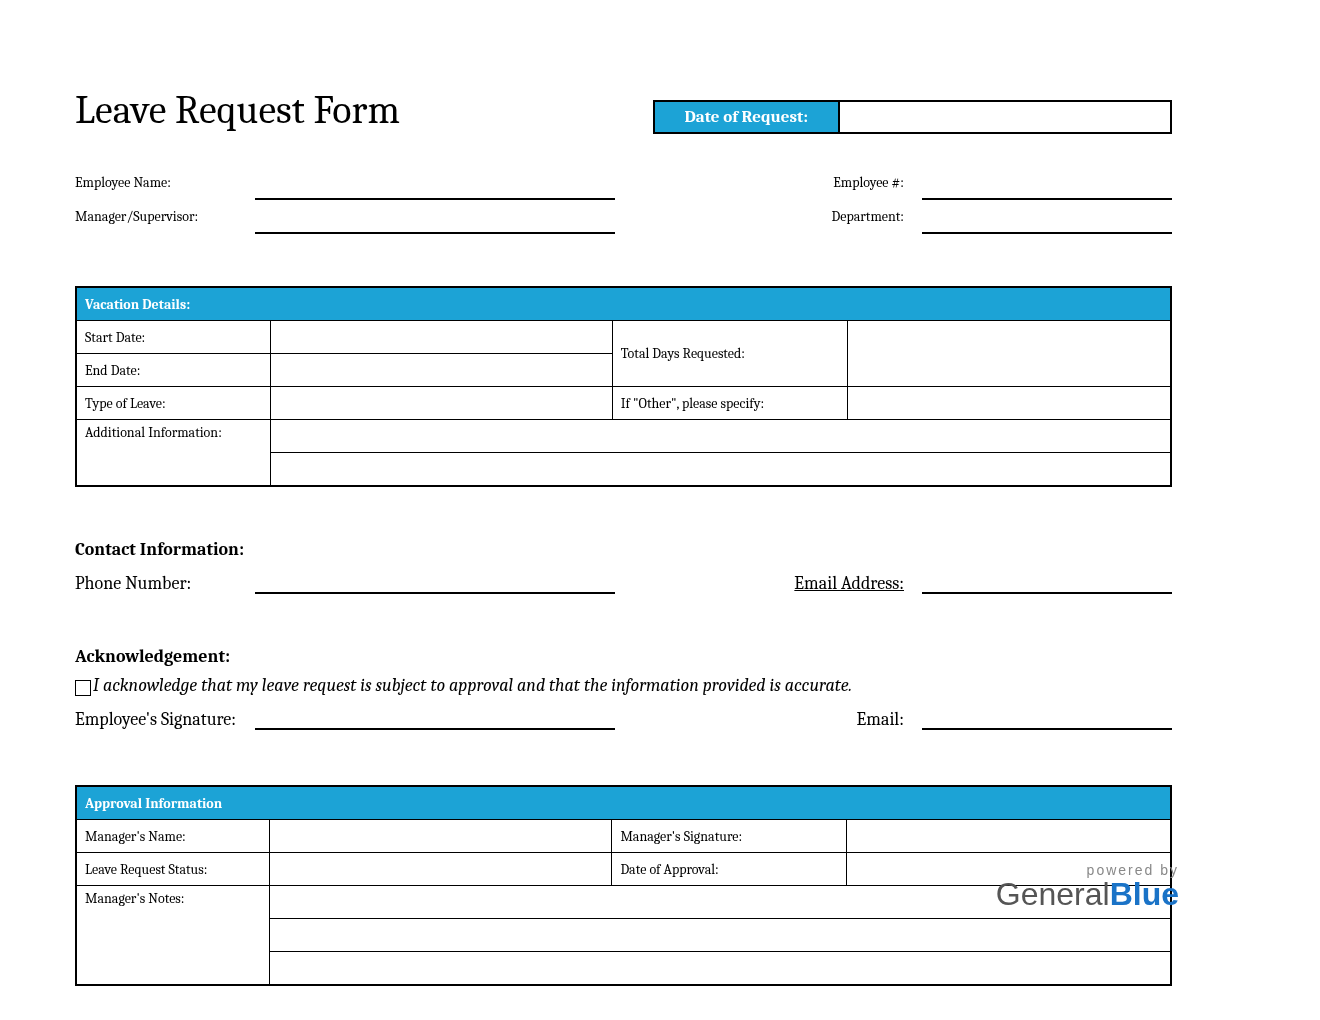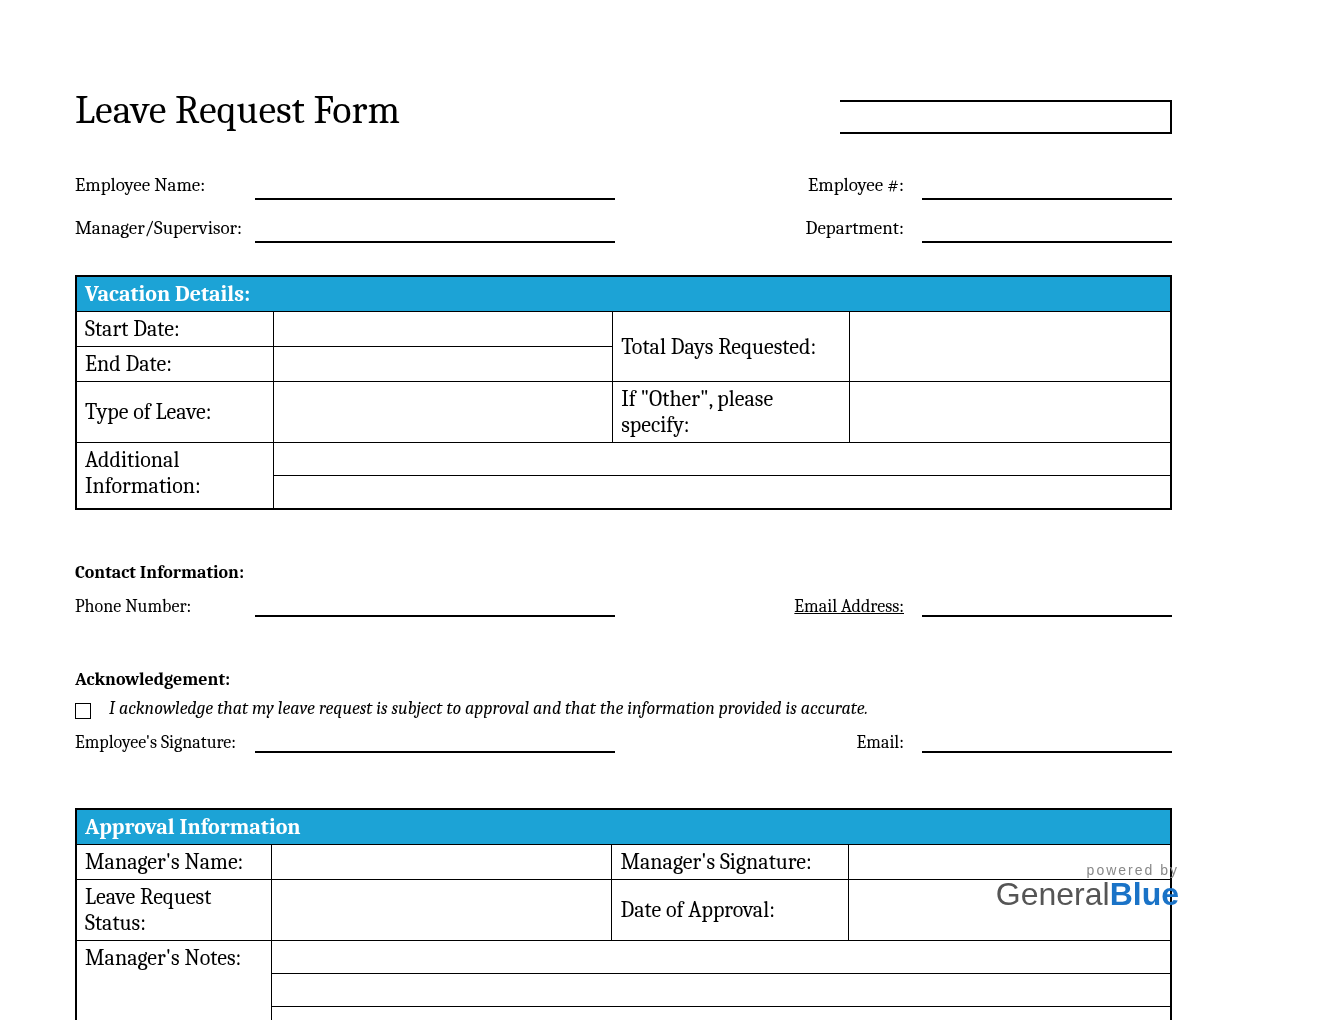--- a/index.html
+++ b/index.html
@@ -44,39 +44,39 @@
     border: 2px solid #000;
     border-left: none;
     width: 330px;
     height: 30px;
     box-sizing: content-box;
     padding: 0;
   }
   .info-grid {
     display: grid;
     grid-template-columns: 180px 360px 1fr 170px 250px;
-    row-gap: 17px;
-    margin-bottom: 32px;
-    font-size: 19px;
+    row-gap: 8px;
+    margin-bottom: 52px;
+    font-size: 14px;
   }
   .info-label {
     white-space: nowrap;
   }
   .info-field {
     border-bottom: 2px solid #000;
     height: 24px;
   }
   .spacer {}
 
   
   .section-table {
     border: 2px solid #000;
     border-collapse: collapse;
     width: 100%;
-    font-size: 22px;
+    font-size: 14px;
   }
   .section-table th,
   .section-table td {
     border: 1px solid #000;
     padding: 4px 8px;
     text-align: left;
     vertical-align: middle;
     height: 24px;
   }
   .section-header {
@@ -115,21 +115,21 @@
     align-items: end;
   }
   .contact-row .info-label.right {
     text-align: right;
     padding-right: 18px;
     text-decoration: underline;
   }
   .ack-line {
     display: flex;
     align-items: center;
-    gap: 18px;
+    gap: 2px;
     font-style: italic;
     margin-bottom: 8px;
   }
   .checkbox {
     width: 14px;
     height: 14px;
     border: 1.5px solid #000;
     margin-top: 4px;
     flex-shrink: 0;
   }
@@ -172,20 +172,21 @@
   }
 </style>
 </head>
 <body>
 
 <div class="page">
 
   <div class="header-row">
     <h1 class="title">Leave Request Form</h1>
     <div class="date-request-box">
+      <div class="date-request-label">Date of Request:</div>
       <div class="date-request-field"></div>
     </div>
   </div>
 
   <div class="info-grid">
     <div class="info-label">Employee Name:</div>
     <div class="info-field"></div>
     <div class="spacer"></div>
     <div class="info-label" style="text-align:right;padding-right:18px">Employee #:</div>
     <div class="info-field"></div>

